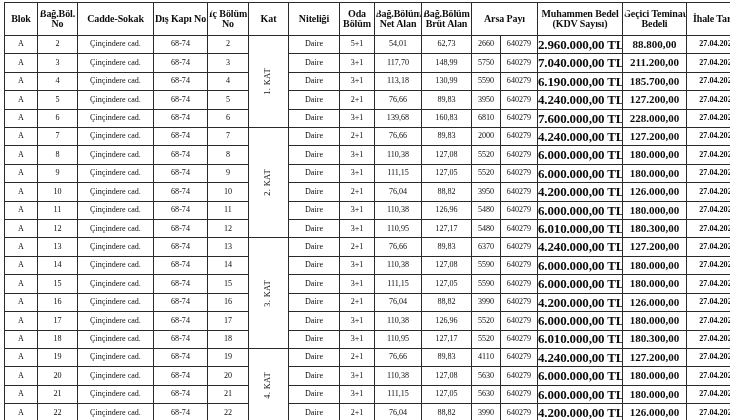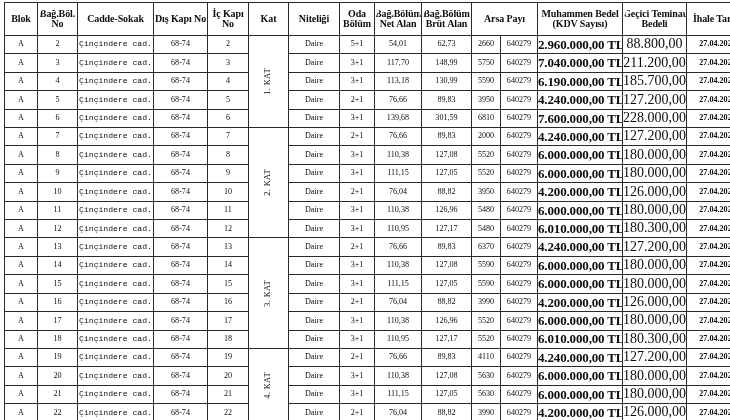--- a/index.html
+++ b/index.html
@@ -50,22 +50,22 @@
   }
   thead th .hl {
     display: block;
   }
   tbody td {
     font-size: 8.1px;
     height: 17.42px;
   }
   td.cell-muhammen { font-weight: bold; font-size: 13px; letter-spacing: -0.15px; }
   td.cell-tarih { font-weight: bold; font-size: 8.1px; }
-  td.cell-teminat { font-weight: normal; font-size: 14px; }
-  td.cell-cadde { font-size: 8.1px; font-family: Liberation Mono, monospace; }
+  td.cell-teminat { font-weight: bold; font-size: 11px; }
+  td.cell-cadde { font-size: 8.1px; }
   td.cell-kat {
     font-weight: normal;
     font-size: 8.4px;
     padding: 0;
   }
   td.cell-kat .rot {
     display: block;
     transform: rotate(-90deg);
     white-space: nowrap;
     letter-spacing: 0.3px;
@@ -112,21 +112,21 @@
     <thead>
       <tr>
         <th>Blok</th>
         <th>
           <span class="hl">Bağ.Böl.</span>
           <span class="hl">No</span>
         </th>
         <th>Cadde-Sokak</th>
         <th>Dış Kapı No</th>
         <th>
-          <span class="hl">İç Kapı</span>
+          <span class="hl">İç Bölüm</span>
           <span class="hl">No</span>
         </th>
         <th>Kat</th>
         <th>Niteliği</th>
         <th>
           <span class="hl">Oda</span>
           <span class="hl">Bölüm</span>
         </th>
         <th>
           <span class="hl">Bağ.Bölüm</span>
@@ -219,21 +219,21 @@
         </tr>
         <tr>
           <td>A</td>
           <td>6</td>
           <td class="cell-cadde">Çinçindere cad.</td>
           <td>68-74</td>
           <td>6</td>
           <td>Daire</td>
           <td>3+1</td>
           <td>139,68</td>
-          <td>301,59</td>
+          <td>160,83</td>
           <td>6810</td>
           <td>640279</td>
           <td class="cell-muhammen">7.600.000,00 TL</td>
           <td class="cell-teminat">228.000,00</td>
           <td class="cell-tarih">27.04.2023</td>
         </tr>
         <tr>
           <td>A</td>
           <td>7</td>
           <td class="cell-cadde">Çinçindere cad.</td>

